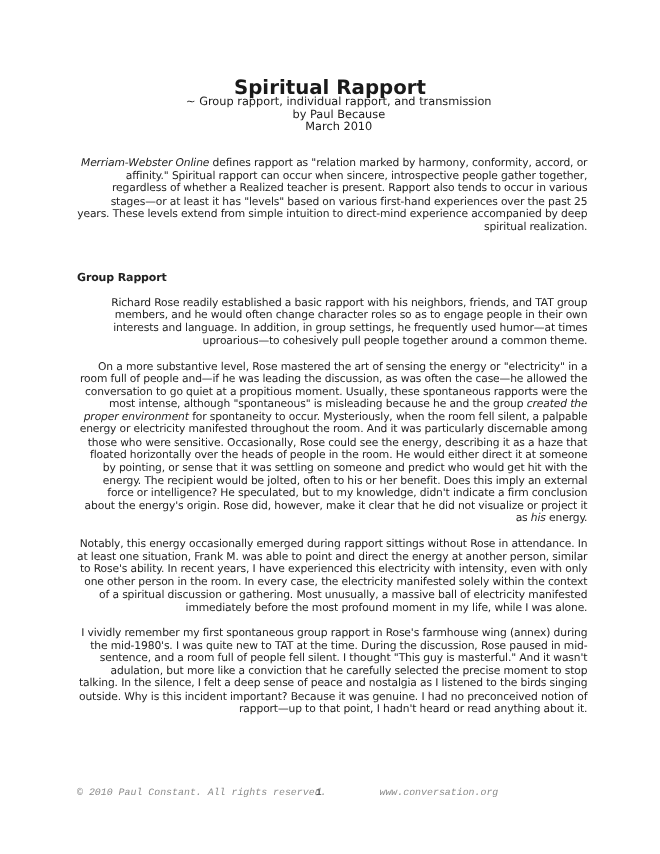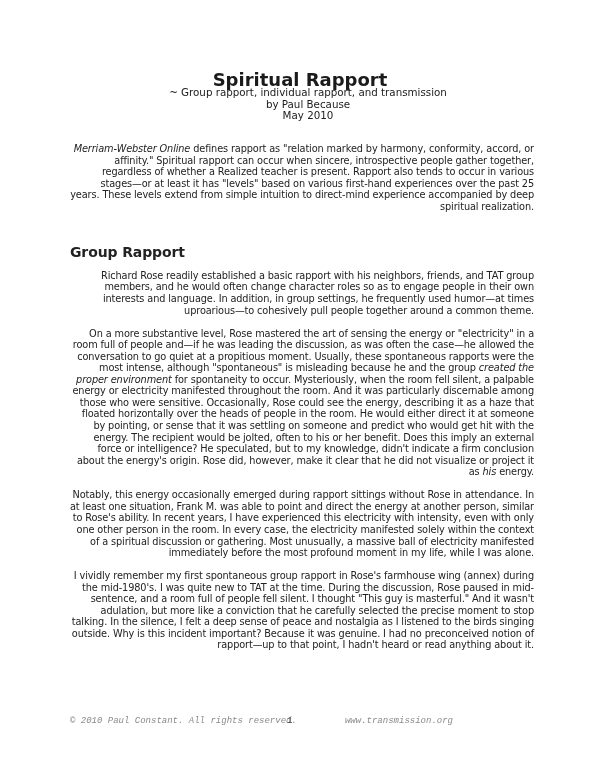--- a/index.html
+++ b/index.html
@@ -5,47 +5,47 @@
   html, body { margin: 0; padding: 0; background: #ffffff; }
   body { width: 600px; height: 776px; position: relative; overflow: hidden; }
   .page { position: absolute; left: 0; top: 0; width: 600px; height: 776px; background: #fff; }
   .header { position: absolute; left: 0; top: 73px; width: 600px; text-align: center; color: #1a1a1a;
             font-family: "DejaVu Sans", sans-serif; }
   .title { font-weight: bold; font-size: 18px; line-height: 14px; }
   .sub { font-size: 10.3px; line-height: 11.6px; padding-left: 16px; }
   .body { position: absolute; left: 70px; top: 143px; width: 464px; color: #222;
           font-family: "DejaVu Sans", sans-serif; font-size: 9.75px; line-height: 11.55px; letter-spacing: -0.12px; }
   .body p { margin: 0 0 11.55px 0; text-align: right; }
-  .body h2 { margin: 0 0 11.55px 0; font-size: 14px; font-weight: bold; line-height: 11.55px; }
+  .body h2 { margin: 0 0 11.55px 0; font-size: 10px; font-weight: bold; line-height: 11.55px; }
   .gap { height: 23px; }
   .footer { position: absolute; top: 716px; left: 0; width: 520px; height: 14px;
             font-family: Liberation Mono, monospace; font-size: 9px; color: #8a8a8a; font-style: italic; }
   .footer .left { position: absolute; left: 70px; }
   .footer .mid { position: absolute; left: 287px; font-style: normal; color: #444; }
   .footer .right { position: absolute; right: 67px; }
 </style>
 </head>
 <body>
 
 <div class="page">
   <div class="header">
     <div class="title">Spiritual Rapport</div>
     <div class="sub">~ Group rapport, individual rapport, and transmission</div>
     <div class="sub">by Paul Because</div>
-    <div class="sub">May 2010</div>
+    <div class="sub">March 2010</div>
   </div>
 
   <div class="body">
     <p><i>Merriam-Webster Online</i><span> defines rapport as "relation marked by harmony, conformity, accord, or affinity."  Spiritual rapport can occur when sincere, introspective people gather together, regardless of whether a Realized teacher is present.  Rapport also tends to occur in various stages—or at least it has "levels" based on various first-hand experiences over the past 25 years.  These levels extend from simple intuition to direct-mind experience accompanied by deep spiritual realization.</span></p>
     <div class="gap"></div>
     <h2>Group Rapport</h2>
     <p>Richard Rose readily established a basic rapport with his neighbors, friends, and TAT group members, and he would often change character roles so as to engage people in their own interests and language.  In addition, in group settings, he frequently used humor—at times uproarious—to cohesively pull people together around a common theme.</p>
     <p><span>On a more substantive level, Rose mastered the art of sensing the energy or "electricity" in a room full of people and—if he was leading the discussion, as was often the case—he allowed the conversation to go quiet at a propitious moment.  Usually, these spontaneous rapports were the most intense, although "spontaneous" is misleading because he and the group </span><i>created the proper environment</i><span> for spontaneity to occur.  Mysteriously, when the room fell silent, a palpable energy or electricity manifested throughout the room.  And it was particularly discernable among those who were sensitive.  Occasionally, Rose could see the energy, describing it as a haze that floated horizontally over the heads of people in the room.  He would either direct it at someone by pointing, or sense that it was settling on someone and predict who would get hit with the energy.  The recipient would be jolted, often to his or her benefit.  Does this imply an external force or intelligence?  He speculated, but to my knowledge, didn't indicate a firm conclusion about the energy's origin.  Rose did, however, make it clear that he did not visualize or project it as </span><i>his</i><span> energy.</span></p>
     <p>Notably, this energy occasionally emerged during rapport sittings without Rose in attendance.  In at least one situation, Frank M. was able to point and direct the energy at another person, similar to Rose's ability.  In recent years, I have experienced this electricity with intensity, even with only one other person in the room.  In every case, the electricity manifested solely within the context of a spiritual discussion or gathering.  Most unusually, a massive ball of electricity manifested immediately before the most profound moment in my life, while I was alone.</p>
     <p>I vividly remember my first spontaneous group rapport in Rose's farmhouse wing (annex) during the mid-1980's.  I was quite new to TAT at the time.  During the discussion, Rose paused in mid-sentence, and a room full of people fell silent.  I thought "This guy is masterful."  And it wasn't adulation, but more like a conviction that he carefully selected the precise moment to stop talking.  In the silence, I felt a deep sense of peace and nostalgia as I listened to the birds singing outside.  Why is this incident important?  Because it was genuine.  I had no preconceived notion of rapport—up to that point, I hadn't heard or read anything about it.</p>
   </div>
 
   <div class="footer">
     <span class="left">© 2010 Paul Constant. All rights reserved.</span>
     <span class="mid">1</span>
-    <span class="right">www.transmission.org</span>
+    <span class="right">www.conversation.org</span>
   </div>
 </div>
 
 </body></html>

